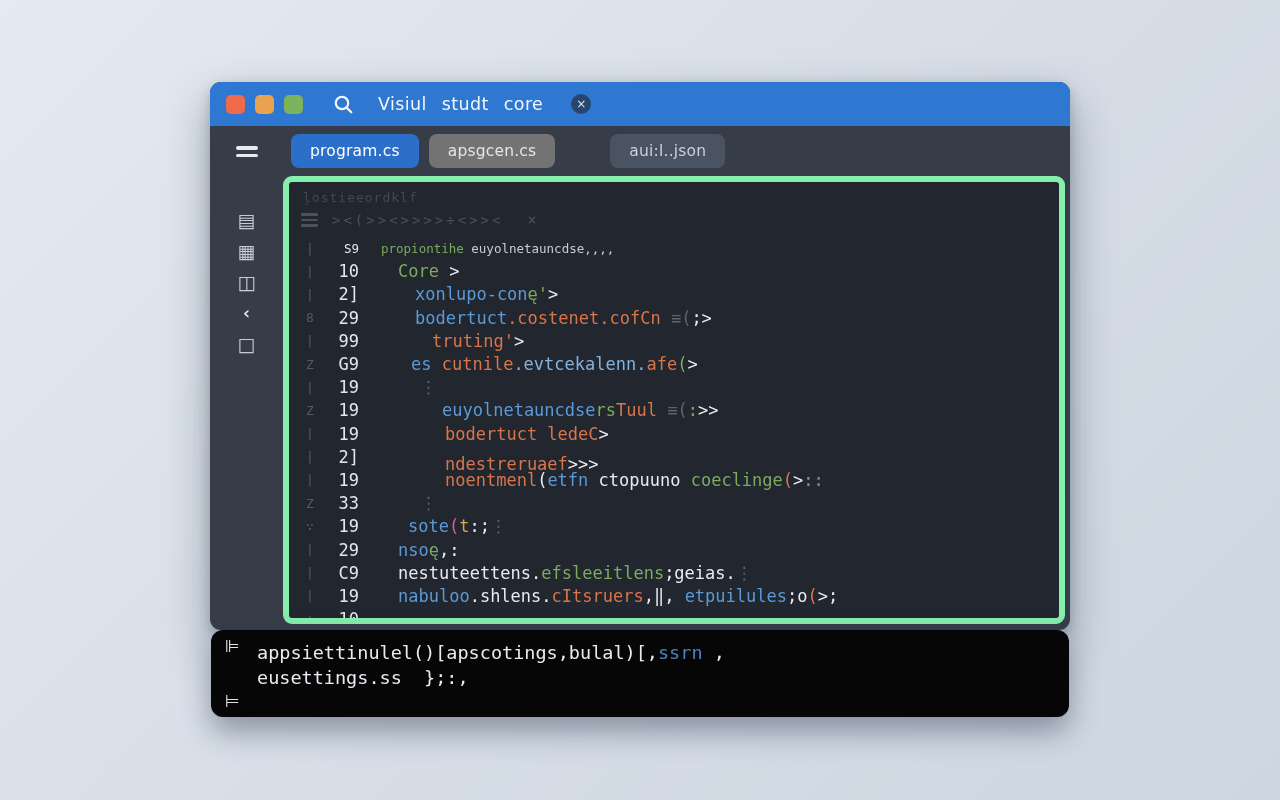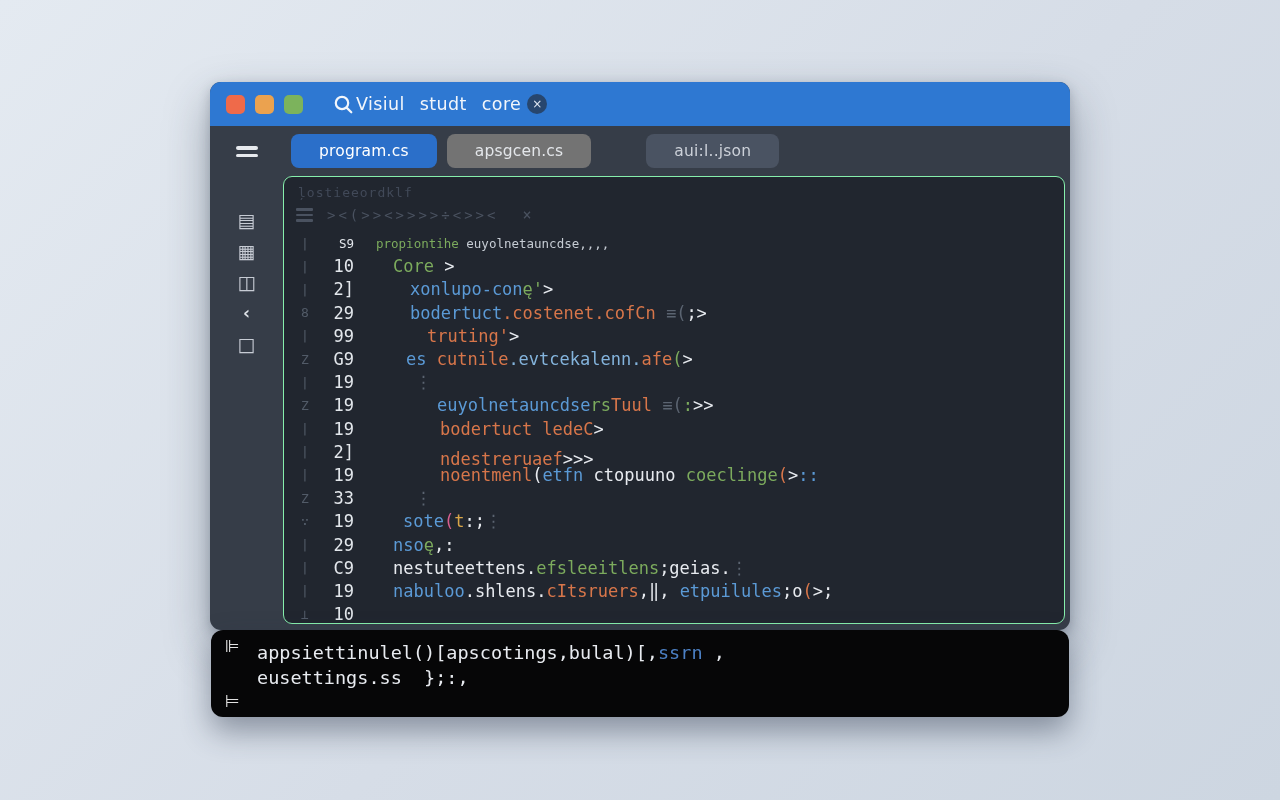--- a/index.html
+++ b/index.html
@@ -16,21 +16,21 @@
     background:var(--windowBody); border-radius:11px;
     box-shadow:0 20px 45px rgba(40,52,70,.40), 0 4px 12px rgba(40,52,70,.25);
   }
   .titlebar {
     height:44px; background:var(--titlebar);
     border-radius:11px 11px 0 0;
     display:flex; align-items:center; padding-left:16px;
   }
   .dots { display:flex; gap:10px; }
   .dot { width:19px; height:19px; border-radius:5px; }
-  .search { display:flex; align-items:center; gap:2px; margin-left:30px; }
+  .search { display:flex; align-items:center; gap:24px; margin-left:30px; }
   .search-text { color:#f2f6fb; font-size:17.5px; word-spacing:9px; letter-spacing:.4px; }
   .close-badge {
     width:20px; height:20px; border-radius:50%; background:#27466e;
     color:#dfe7f2; font-size:12px; display:flex; align-items:center; justify-content:center;
     margin-left:4px;
   }
 
   .winbody { display:flex; height:calc(100% - 44px); }
 
   
@@ -38,32 +38,32 @@
   .burger { margin-top:16px; width:22px; }
   .burger i { display:block; height:3.5px; background:#e7eaee; border-radius:2px; margin:4px 0; }
   .side-icons { margin-top:50px; display:flex; flex-direction:column; gap:13px; align-items:center; }
   .side-icon { color:#c7ccd4; font-size:19px; height:18px; line-height:18px; text-align:center; width:24px; }
   .side-icon.chev { font-size:17px; font-weight:bold; color:#dfe3e8; }
 
   
   .main { flex:1; display:flex; flex-direction:column; min-width:0; }
   .tabsrow { height:50px; display:flex; align-items:center; gap:10px; padding-left:8px; }
   .tab {
-    padding:8px 28px; border-radius:8px; font-size:15.5px; letter-spacing:.2px;
+    padding:8px 19px; border-radius:8px; font-size:15.5px; letter-spacing:.2px;
     color:#e8edf3; white-space:nowrap;
   }
   .tab.active { background:var(--tabActive); color:#fff; }
   .tab.muted  { background:#737373; color:#e3e6ea; }
   .tab.light  { background:#ffffff; color:#21252b; font-weight:500; }
   .tab.dark   { background:#4a5362; color:#ccd1d9;margin-left:45px; }
 
   
   .editor {
     flex:1; margin:0 5px 6px 0; background:var(--editorBg);
-    border:1px solid #86efac; border-radius:9px;
+    border:6px solid #86efac; border-radius:9px;
     padding:8px 0 0 12px; overflow:hidden;
     font-family:"DejaVu Sans Mono","Liberation Mono",monospace;
   }
   .hint { color:#414958; font-size:13px; letter-spacing:1px; padding-left:2px; }
   .toolbar { display:flex; align-items:center; gap:14px; margin-top:5px; color:#4a5260; }
   .tb-burger i { display:block; width:17px; height:2.5px; background:#4a5260; border-radius:1px; margin:3px 0; }
   .tb-glyphs { font-size:14px; letter-spacing:3px; }
   .tb-close { font-size:15px; margin-left:10px; }
 
   .code { margin-top:7px; }

